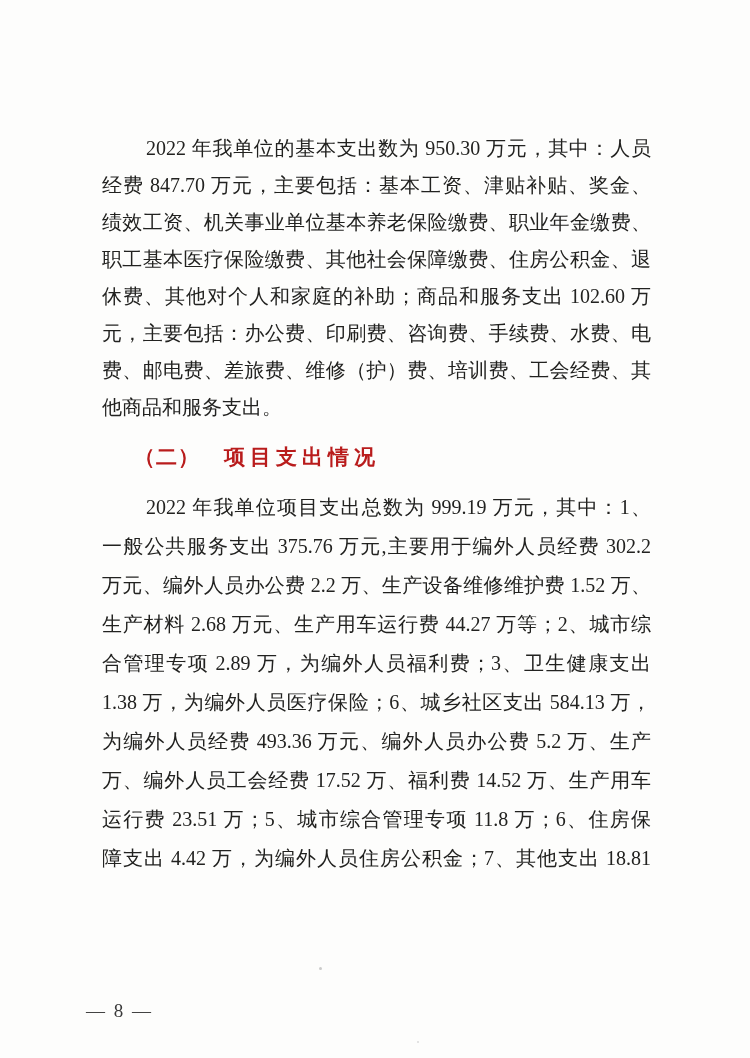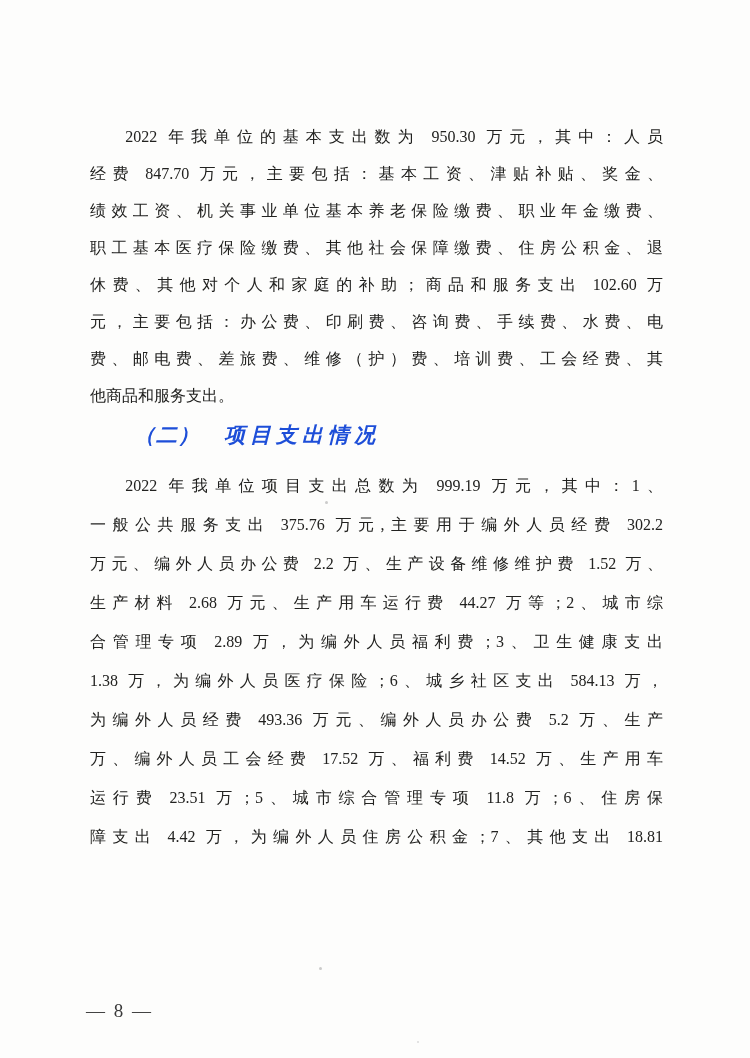--- a/index.html
+++ b/index.html
@@ -16,42 +16,41 @@
     color: #1f1f1f;
     font-family: "Liberation Serif", "DejaVu Serif", serif;
   }
   .text-block {
     position: absolute;
     left: 90px;
     width: 573px;
     top: 118px;
   }
   .para {
-    margin: 0;
+    margin: 12px;
     padding: 0;
-    font-size: 16px;
+    font-size: 20px;
   }
   .para-basic .line   { line-height: 37px; }
   .para-project .line { line-height: 39px; }
   .line {
     margin: 0;
     text-align: justify;
     text-align-last: justify;
     word-break: keep-all;
     color: #222220;
   }
   .line.indent { text-indent: 2.2em; }
   .line.end    { text-align-last: left; }
   .section-heading {
     margin: 2px 0 12px 44px;
     font-size: 21px;
     line-height: 38px;
     font-weight: 700;
-    color: #1d4ed8;
-    font-style: italic;
+    color: #b91c1c;
   }
   .section-heading .h-num {
     letter-spacing: 1px;
   }
   .section-heading .h-title {
     margin-left: 24px;
     letter-spacing: 5px;
   }
   .page-number {
     position: absolute;

